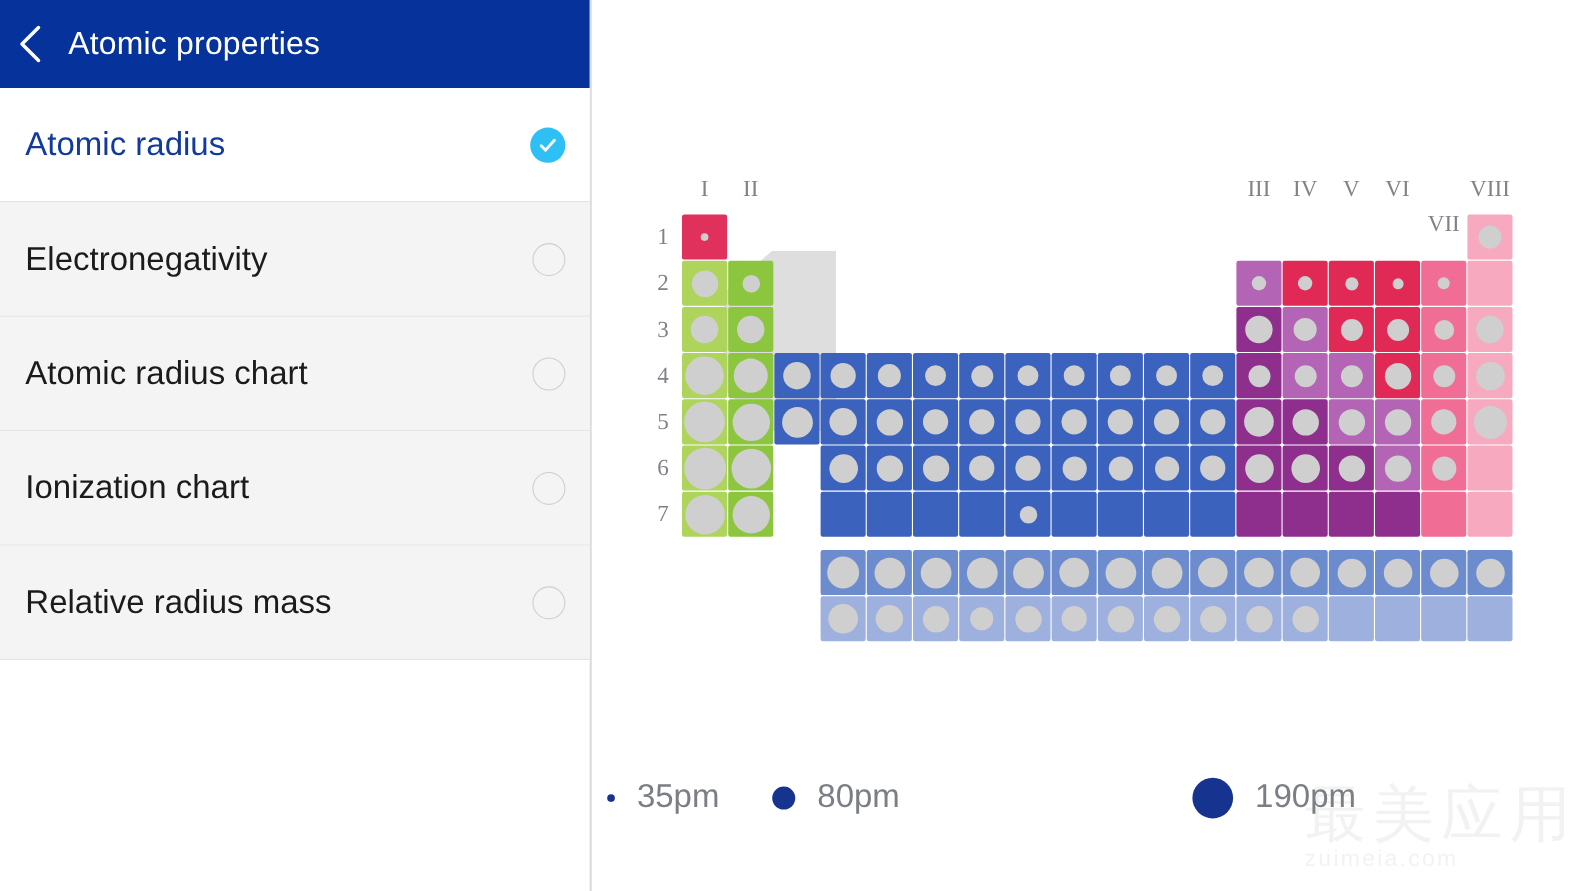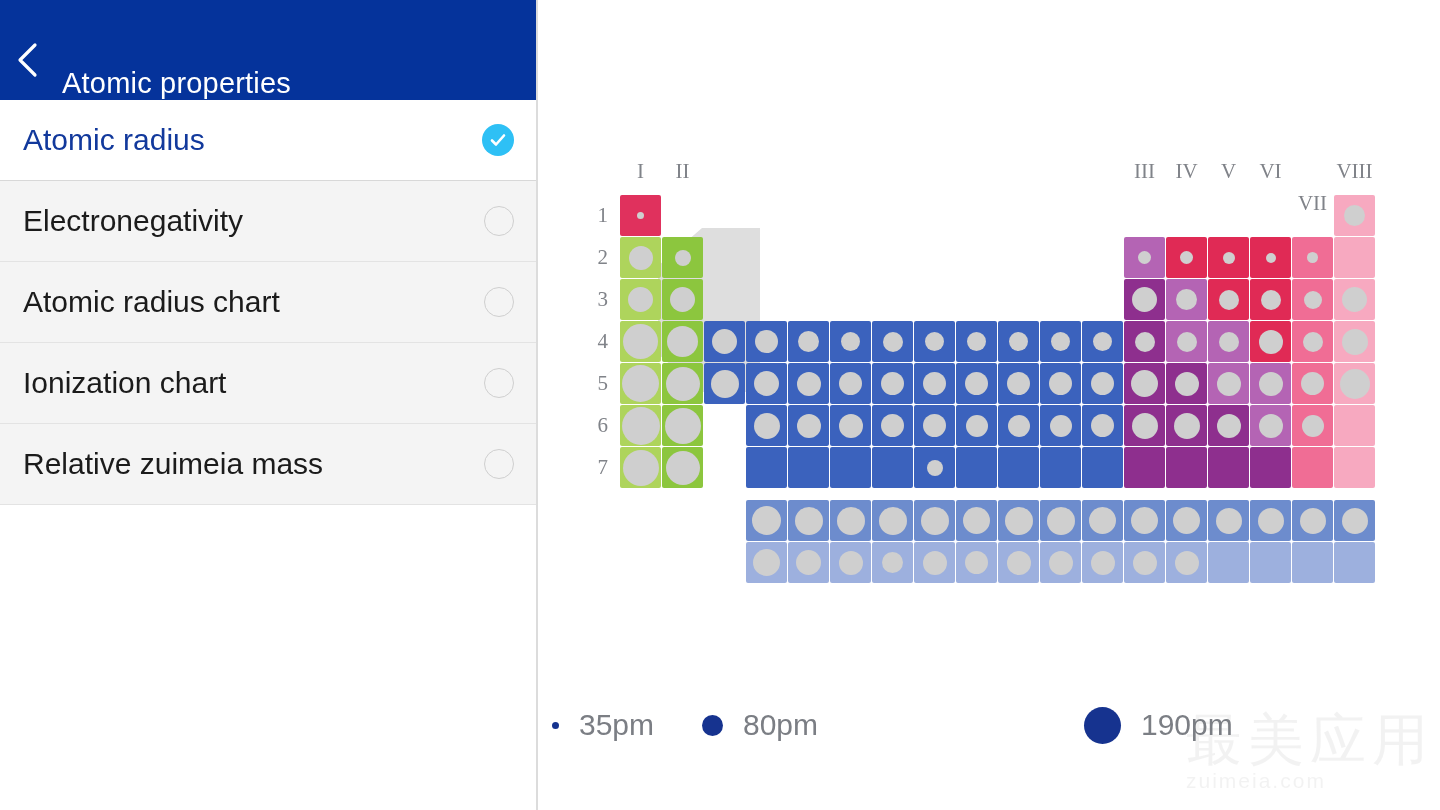--- a/index.html
+++ b/index.html
@@ -7,35 +7,35 @@
   body { font-family: "Liberation Sans", sans-serif; background:#ffffff; }
 
   #root { position:relative; width:1440px; height:810px; background:#fff; }
 
   
   #sidebar {
     position:absolute; left:0; top:0; width:538px; height:810px;
     background:#ffffff; border-right:2px solid #dcdcdc;
   }
   #sidebar-header {
-    position:relative; height:100px; background:#05339b;
-    display:flex; align-items:flex-end;
+    position:relative; height:80px; background:#05339b;
+    display:flex; align-items:center;
   }
   #back-chevron {
     width:56px; height:80px; display:flex; align-items:center; justify-content:center;
     cursor:pointer;
   }
   #back-chevron svg { display:block; }
   #sidebar-title {
     color:#ffffff; font-size:29px; font-weight:400; letter-spacing:0.2px;
     margin-left:6px;
   }
 
   .list-item {
-    position:relative; height:81px; display:flex; align-items:center;
+    position:relative; height:104px; display:flex; align-items:center;
     padding-left:23px; padding-right:22px; cursor:pointer;
     border-bottom:1px solid #e3e3e3;
   }
   .list-item .label { font-size:30px; font-weight:400; color:#1b1b1b; flex:1; }
   .list-item.selected { background:#ffffff; border-bottom:1px solid #d8d8d8; }
   .list-item.selected .label { color:#12399c; }
   .list-item.unselected { background:#f4f4f4; }
 
   .radio-off {
     width:30px; height:30px; border-radius:50%;
@@ -116,21 +116,21 @@
         </div>
         <div class="list-item unselected">
           <div class="label">Atomic radius chart</div>
           <div class="radio-off"></div>
         </div>
         <div class="list-item unselected">
           <div class="label">Ionization chart</div>
           <div class="radio-off"></div>
         </div>
         <div class="list-item unselected">
-          <div class="label">Relative zuimeia mass</div>
+          <div class="label">Relative radius mass</div>
           <div class="radio-off"></div>
         </div>
       </div>
   </div>
 
   <div id="main">
 
     <div id="table-wrap">
       <div id="stair"></div>
       <div id="col-labels">

